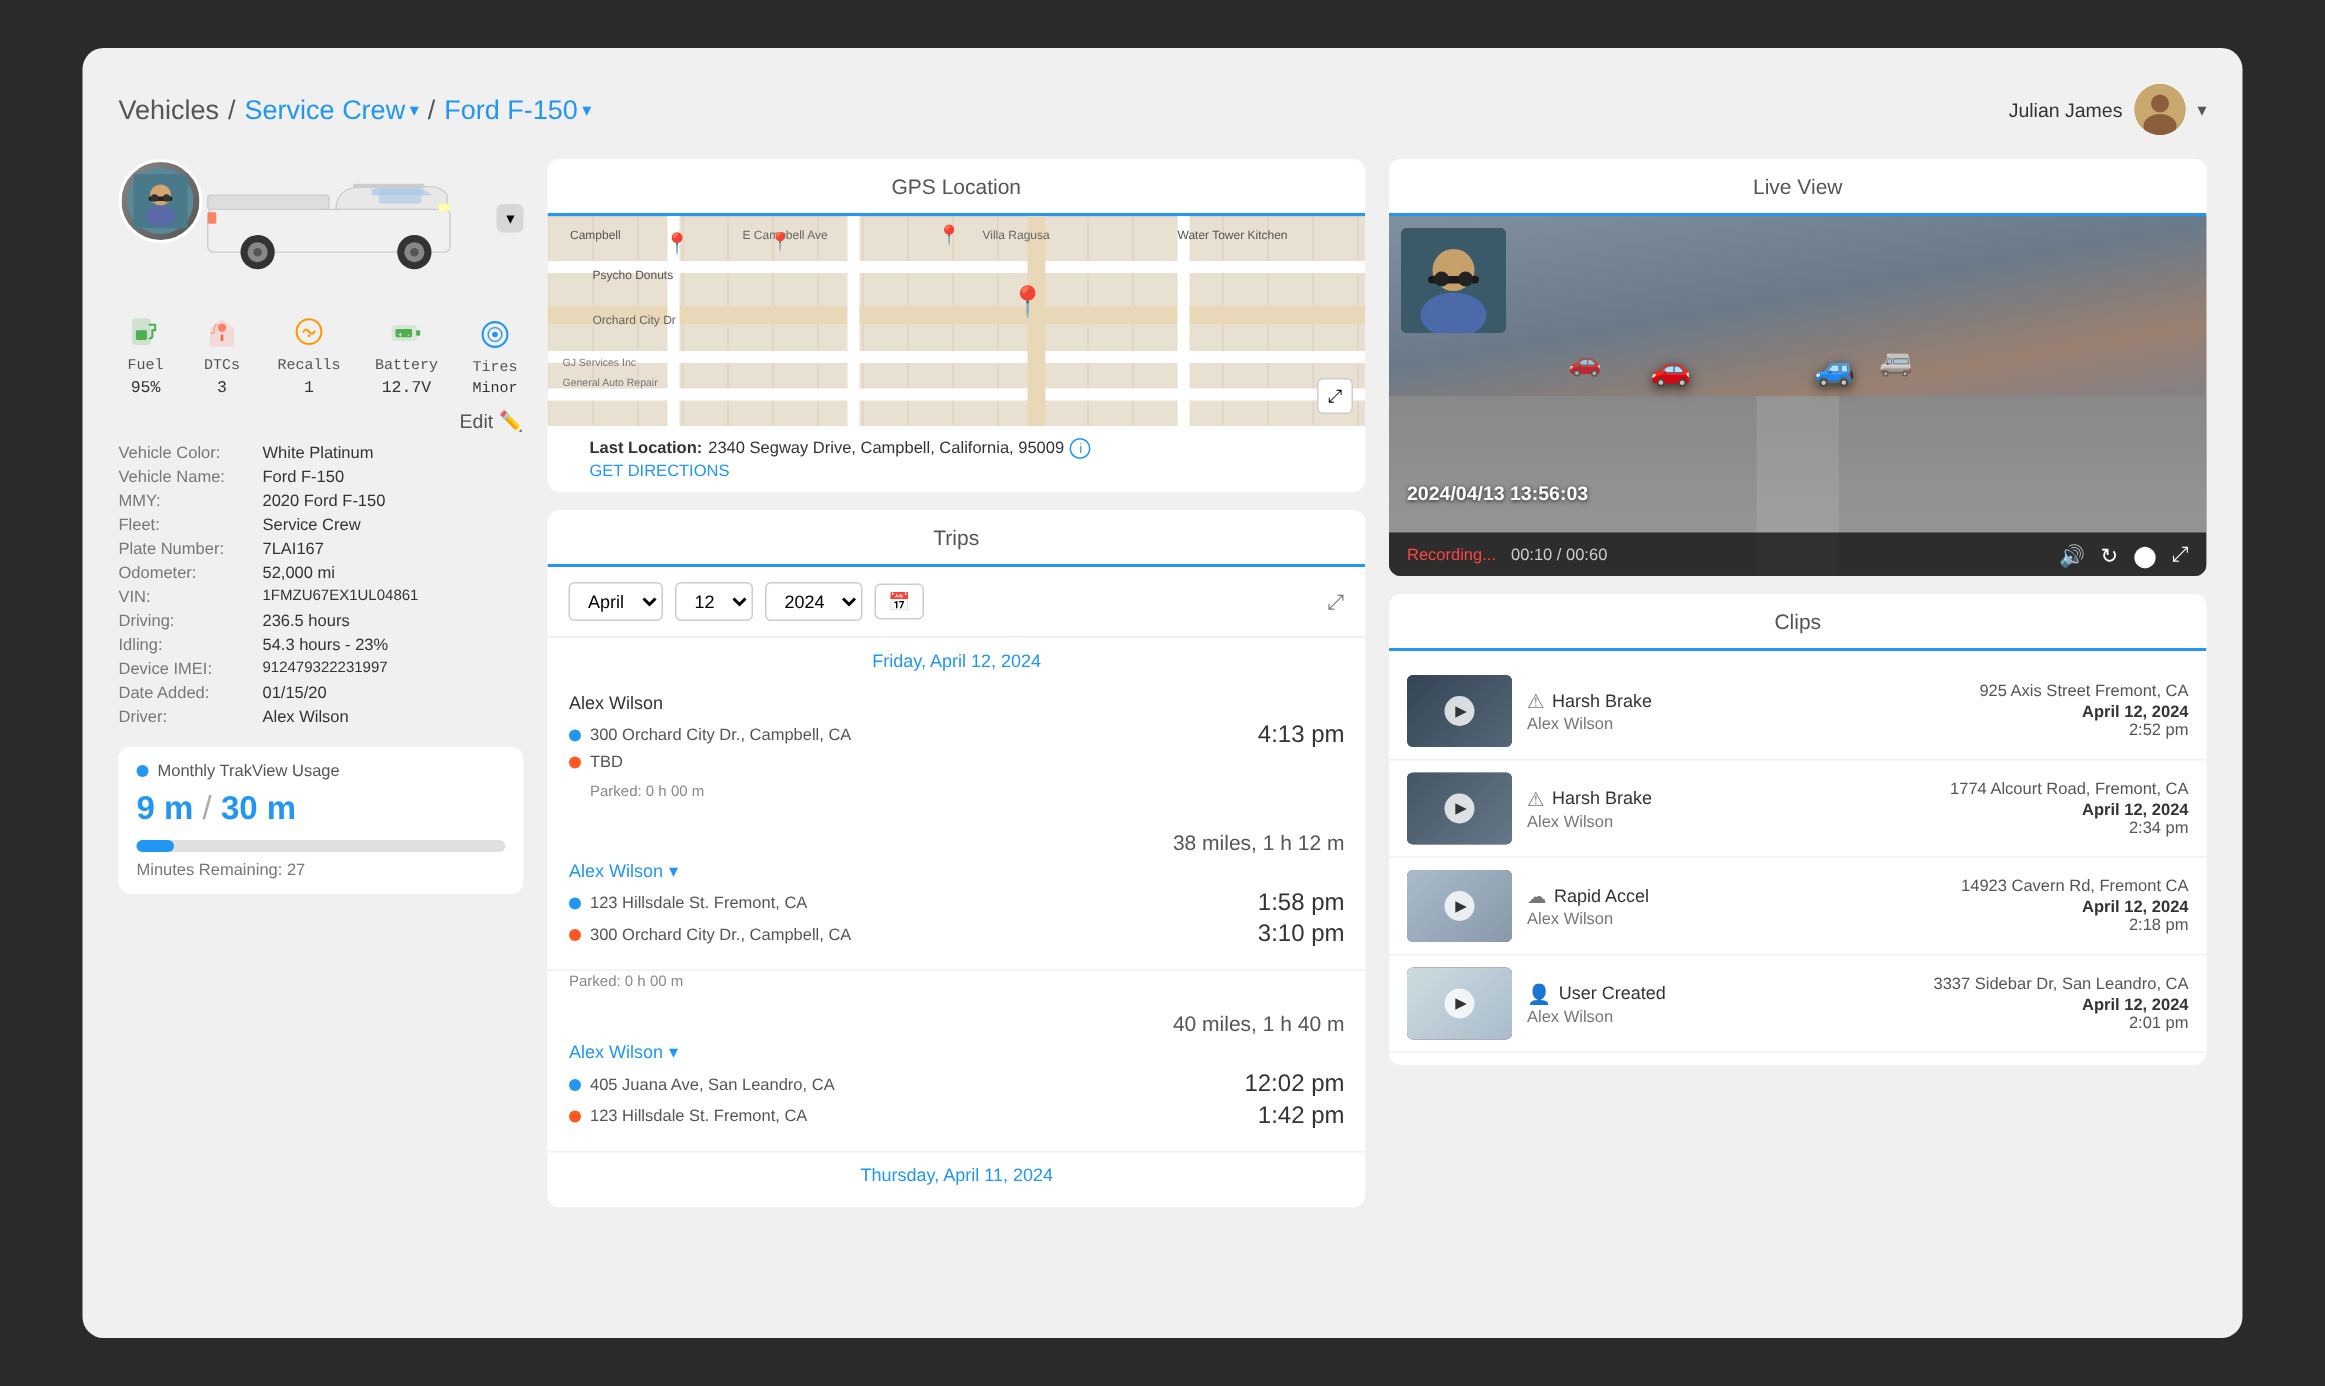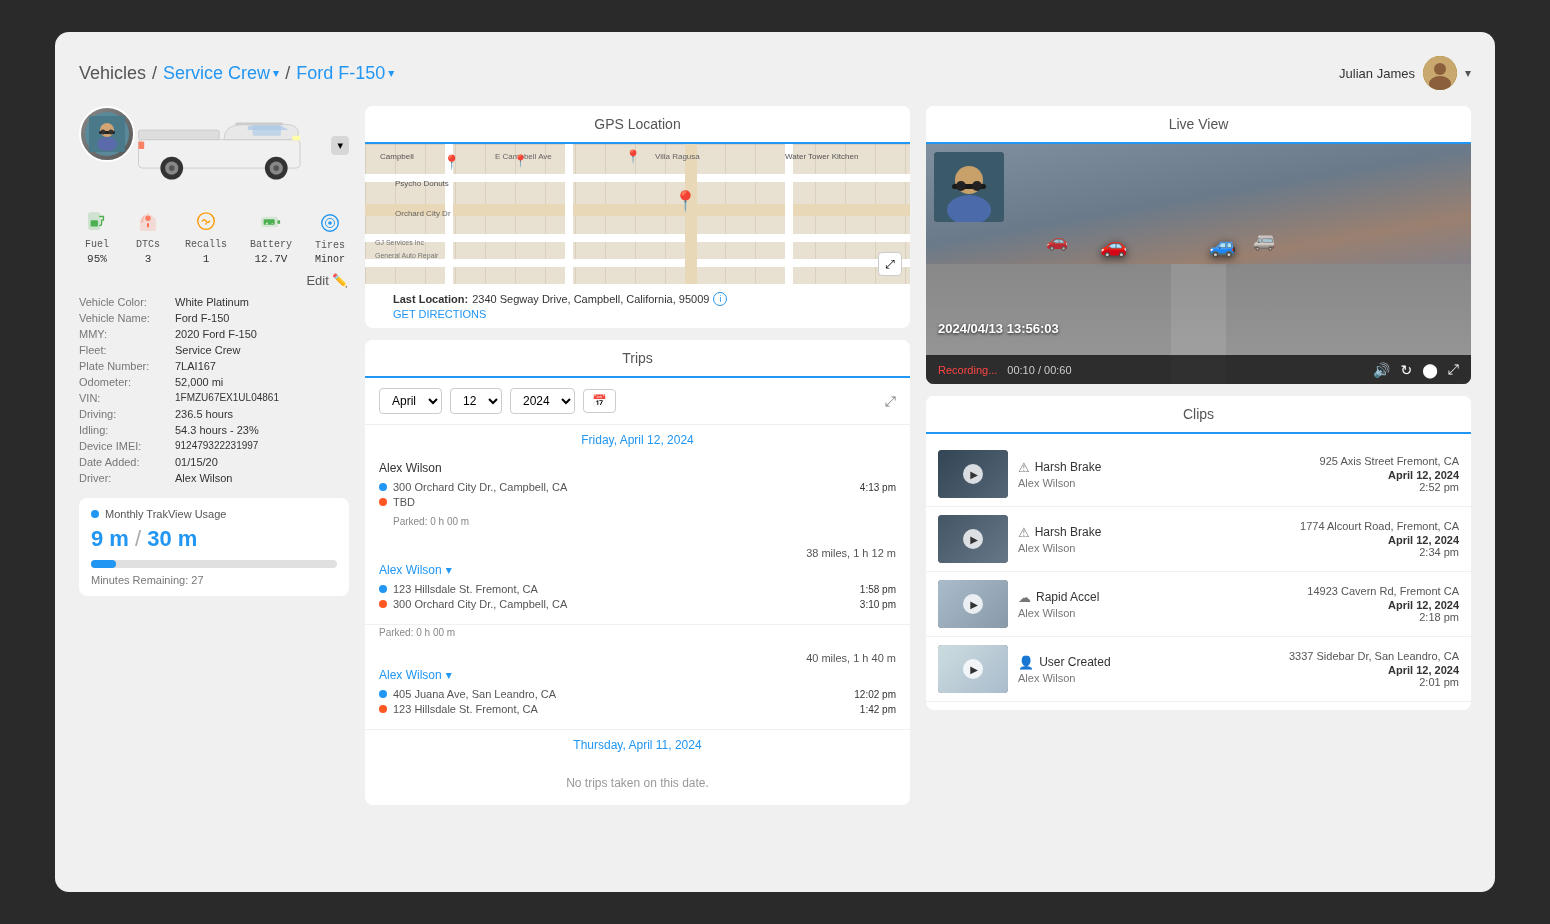--- a/index.html
+++ b/index.html
@@ -368,30 +368,30 @@
     .trip-stop {
       display: flex;
       align-items: center;
       gap: 6px;
       font-size: 11px;
       color: #555;
     }
     .trip-dot { width: 8px; height: 8px; border-radius: 50%; flex-shrink: 0; }
     .trip-dot.start { background: #2196F3; }
     .trip-dot.end { background: #FF5722; }
-    .trip-time { margin-left: auto; font-size: 10px; color: #333; }
+    .trip-time { margin-left: auto; font-size: 16px; color: #333; }
     .trip-parked {
       font-size: 10px;
       color: #888;
       padding: 2px 14px 6px 14px;
     }
     .trip-stats {
       display: flex;
       justify-content: flex-end;
-      font-size: 11px;
+      font-size: 14px;
       color: #555;
       margin-bottom: 4px;
     }
     .trip-current-route {
       padding: 6px 14px;
     }
     .no-trips {
       text-align: center;
       color: #999;
       font-size: 12px;

